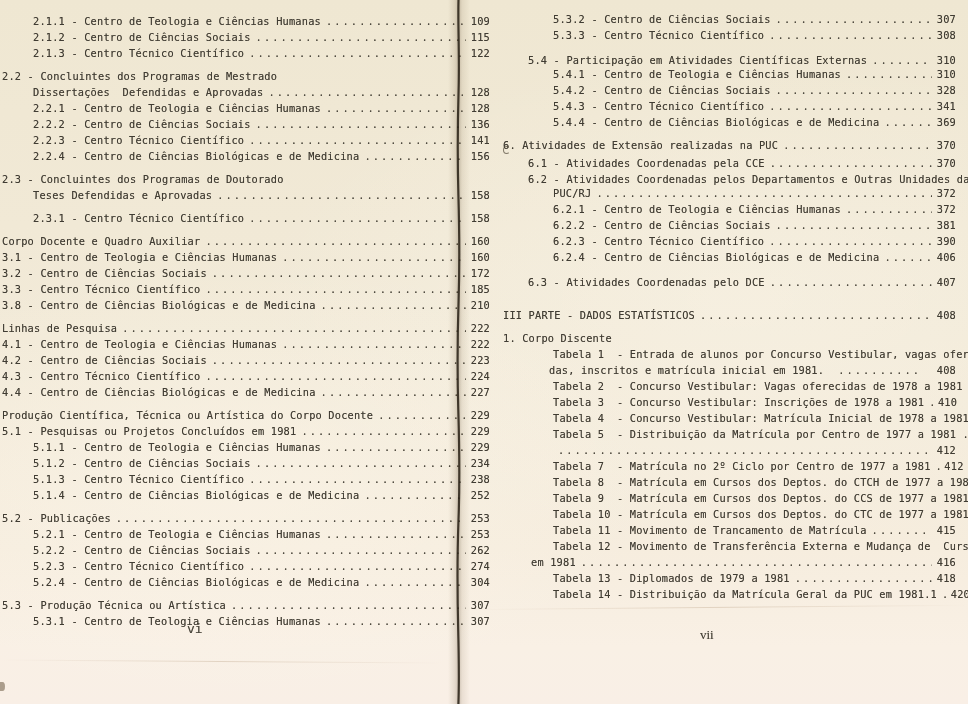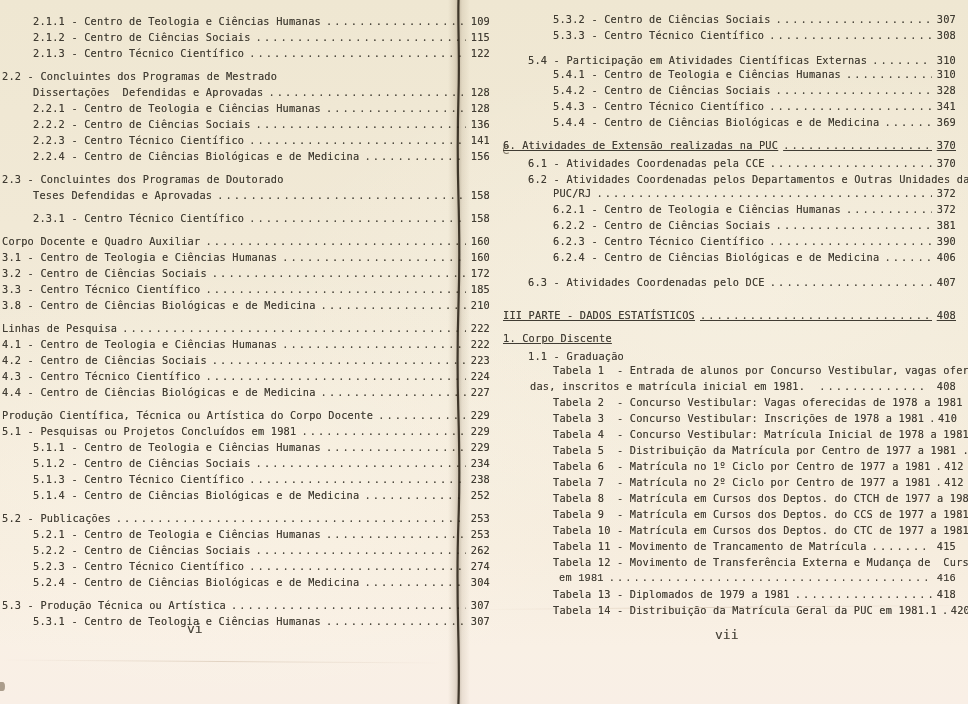--- a/index.html
+++ b/index.html
@@ -28,31 +28,31 @@
     flex:1;overflow:hidden;white-space:nowrap;
     letter-spacing:2.1px;padding:0 4px 0 5px;color:#4e4a3f;
   }
   .row .pg{min-width:24px;text-align:right;white-space:pre;}
   .gap-s{margin-top:7px;}
   .gap-l{margin-top:19px;}
   
   .page-left  .i0{margin-left:0;}
   .page-left  .i1{margin-left:31px;}
   
-  .page-right .i0{margin-left:40px;text-decoration:underline;}
+  .page-right .i0{margin-left:40px;}
   .page-right .i1{margin-left:65px;align-items:center;}
   .page-right .i2{margin-left:90px;}
-  .page-right .i3{margin-left:67px;gap:9px;}
-  .page-right .i4{margin-left:96px;font-family:Liberation Mono, monospace;}
+  .page-right .i3{margin-left:86px;gap:9px;}
+  .page-right .i4{margin-left:68px;}
   .footer{
     position:absolute;font-size:13px;color:#4a463c;
     text-shadow:0 0 .5px rgba(62,56,44,.5);
   }
   .footer-left{left:187px;top:621px;}
-  .footer-right{left:252px;top:627px;}
+  .footer-right{left:237px;top:627px;font-family:Liberation Serif, serif;}
   
   .gutter-shadow{
     position:absolute;left:448px;top:0;width:22px;height:704px;
     background:linear-gradient(90deg,rgba(0,0,0,0) 0%,rgba(122,100,68,.16) 32%,rgba(84,64,38,.28) 48%,rgba(122,100,68,.12) 64%,rgba(0,0,0,0) 100%);
   }
   .spine-svg{position:absolute;left:451px;top:0;}
   .crease{position:absolute;height:1px;background:linear-gradient(90deg,transparent,rgba(166,136,104,.28),transparent);}
   .crease-left{left:0;top:661px;width:445px;transform:rotate(.4deg);}
   .crease-right{left:470px;top:607px;width:498px;transform:rotate(-.5deg);}
   .speck-a{position:absolute;left:0;top:682px;width:5px;height:9px;background:#6b5a42;opacity:.55;border-radius:0 60% 60% 0;}
@@ -330,24 +330,20 @@
         </div>
         <div class="row i0 gap-l">
           <span class="txt">III PARTE - DADOS ESTATÍSTICOS</span>
           <span class="leader">............................................................................................................................................</span>
           <span class="pg">408</span>
         </div>
         <div class="row i0 gap-s">
           <span class="txt">1. Corpo Discente</span>
           <span class="leader"></span>
         </div>
-        <div class="row i1">
-          <span class="txt">1.1 - Graduação</span>
-          <span class="leader"></span>
-        </div>
         <div class="row i2">
           <span class="txt">Tabela 1  - Entrada de alunos por Concurso Vestibular, vagas ofereci</span>
           <span class="leader"></span>
         </div>
         <div class="row i3">
           <span class="txt">das, inscritos e matrícula inicial em 1981.</span>
           <span class="leader">............................................................................................................................................</span>
           <span class="pg">408</span>
         </div>
         <div class="row i2">
@@ -361,21 +357,20 @@
         </div>
         <div class="row i2">
           <span class="txt">Tabela 4  - Concurso Vestibular: Matrícula Inicial de 1978 a 1981</span>
           <span class="leader"></span>
         </div>
         <div class="row i2">
           <span class="txt">Tabela 5  - Distribuição da Matrícula por Centro de 1977 a 1981 ..</span>
           <span class="leader"></span>
         </div>
         <div class="row i2">
-          <span class="txt">Tabela 6  - Matrícula no 1º Ciclo por Centro de 1977 a 1981</span>
           <span class="leader">............................................................................................................................................</span>
           <span class="pg">412</span>
         </div>
         <div class="row i2">
           <span class="txt">Tabela 7  - Matrícula no 2º Ciclo por Centro de 1977 a 1981</span>
           <span class="leader">............................................................................................................................................</span>
           <span class="pg">412</span>
         </div>
         <div class="row i2">
           <span class="txt">Tabela 8  - Matrícula em Cursos dos Deptos. do CTCH de 1977 a 1981,</span>

